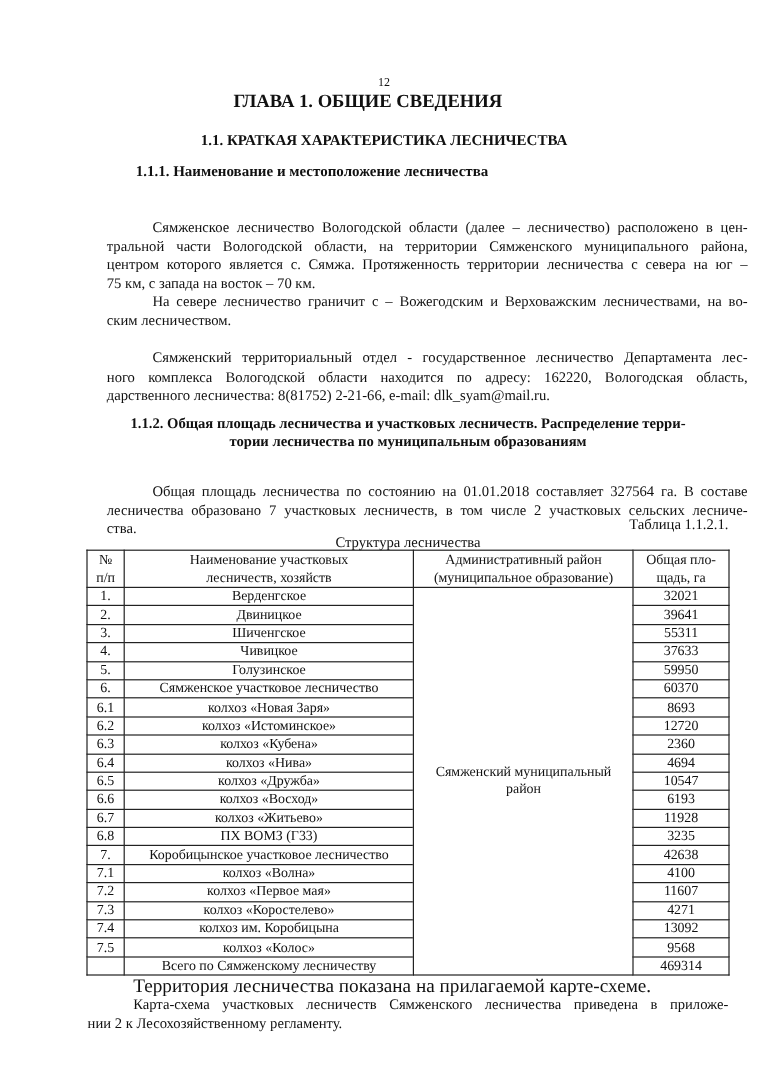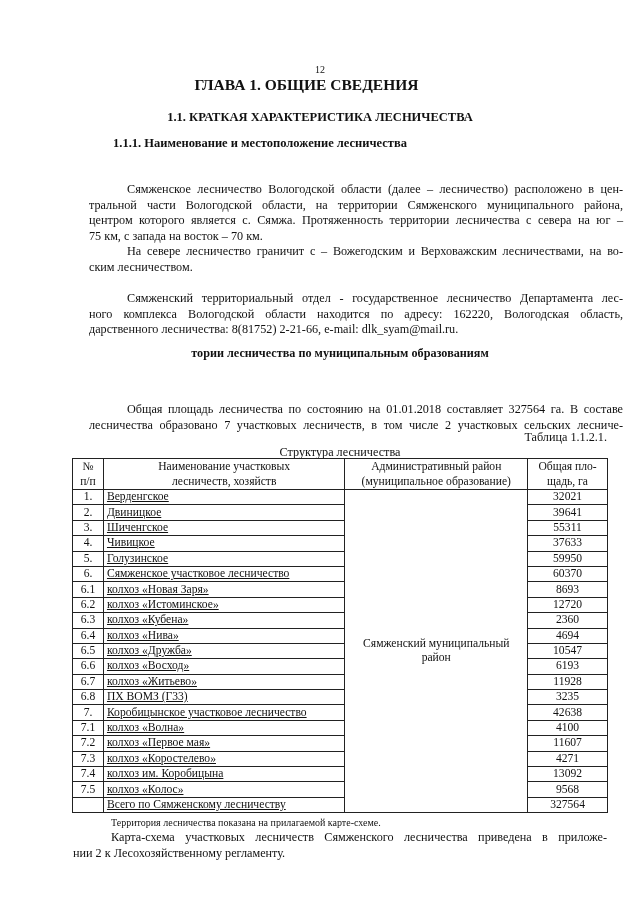--- a/index.html
+++ b/index.html
@@ -55,27 +55,27 @@
     font-weight: normal;
     height: 14.4px;
     vertical-align: middle;
   }
   table.struct th { text-align: center; line-height: 15px; height: 30px; }
   col.c1 { width: 31px; }
   col.c2 { width: 242px; }
   col.c3 { width: 183px; }
   col.c4 { width: 80px; }
   td.num { text-align: center; }
-  td.name { text-align: left; text-decoration: underline; }
+  td.name { text-align: center; }
   td.area { text-align: center; }
   td.district { text-align: center; vertical-align: top; border-bottom: 1px solid #222; }
   td.bold { font-weight: bold; }
   .after1 {
     position: absolute; top: 815px; left: 111px;
-    font-size: 10px; line-height: 15px;
+    font-size: 16px; line-height: 15px;
   }
   .after2 {
     position: absolute; top: 830px; left: 73px; width: 534px;
     font-size: 12.2px; line-height: 15.6px;
   }
   .after2 .line { display: block; white-space: nowrap; }
   .after2 .line.indent { padding-left: 38px; text-align: justify; text-align-last: justify; }
 </style>
 </head>
 <body>
@@ -97,26 +97,28 @@
   <span class="line last">ским лесничеством.</span>
 </div>
 
 <div class="para" style="top:275px;">
   <span class="line indent">Сямженский территориальный отдел - государственное лесничество Департамента лес-</span>
   <span class="line">ного комплекса Вологодской области находится по адресу: 162220, Вологодская область,</span>
   <span class="line last">дарственного лесничества: 8(81752) 2-21-66, e-mail: dlk_syam@mail.ru.</span>
 </div>
 
 <div class="h-sub2">
+  <div>1.1.2. Общая площадь лесничества и участковых лесничеств. Распределение терри-</div>
   <div>тории лесничества по муниципальным образованиям</div>
 </div>
 
 <div class="para" style="top:386px;">
   <span class="line indent">Общая площадь лесничества по состоянию на 01.01.2018  составляет 327564 га. В составе</span>
   <span class="line">лесничества образовано 7 участковых лесничеств, в том числе 2 участковых сельских лесниче-</span>
+  <span class="line last">ства.</span>
 </div>
 
 <div class="table-label">Таблица 1.1.2.1.</div>
 <div class="table-caption">Структура лесничества</div>
 
 <table class="struct">
   <colgroup>
       <col class="c1">
       <col class="c2">
       <col class="c3">
@@ -243,21 +245,21 @@
         <td class="area">13092</td>
       </tr>
     <tr>
         <td class="num">7.5</td>
         <td class="name">колхоз «Колос»</td>
         <td class="area">9568</td>
       </tr>
     <tr>
         <td class="num"></td>
         <td class="name">Всего по Сямженскому лесничеству</td>
-        <td class="area bold">327564</td>
+        <td class="area bold">469314</td>
       </tr>
   </tbody>
 </table>
 
 <div class="after1">Территория лесничества показана на прилагаемой карте-схеме.</div>
 <div class="after2">
   <span class="line indent">Карта-схема  участковых  лесничеств Сямженского лесничества приведена  в приложе-</span>
   <span class="line">нии 2 к Лесохозяйственному регламенту.</span>
 </div>
 

